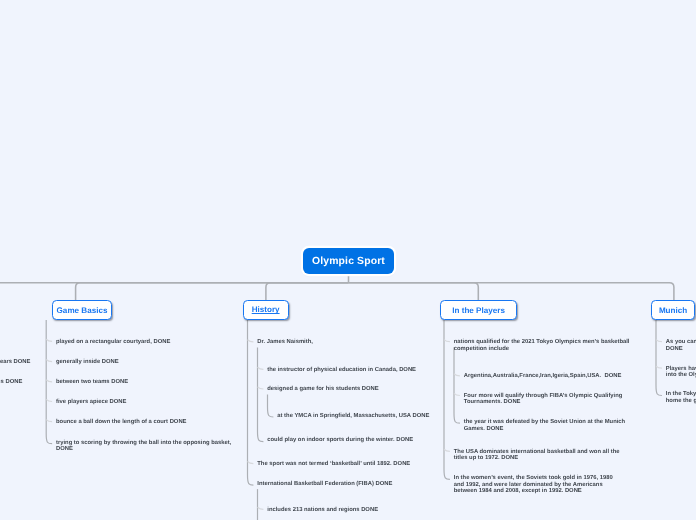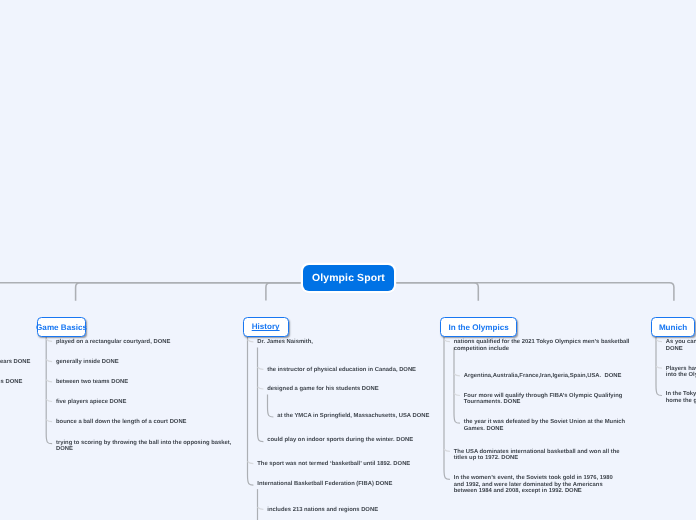--- a/index.html
+++ b/index.html
@@ -8,21 +8,21 @@
     width:696px;height:520px;overflow:hidden;
     background:#f0f4fd;
     font-family:"Liberation Sans","DejaVu Sans",sans-serif;
     -webkit-font-smoothing:antialiased;
     text-rendering:geometricPrecision;
   }
   #canvas{position:absolute;left:0;top:0;width:696px;height:520px;overflow:hidden;}
   svg.links{position:absolute;left:0;top:0;width:696px;height:520px;pointer-events:none;z-index:1;}
 
   .node{position:absolute;box-sizing:border-box;display:flex;align-items:center;
-        justify-content:center;white-space:nowrap;z-index:5;margin-top:17px;}
+        justify-content:center;white-space:nowrap;z-index:5;}
   .root-node{
     background:#0072e5;color:#fff;border-radius:6px;
     font-weight:bold;font-size:10.4px;letter-spacing:0.15px;
     box-shadow:0 0 0 2.2px #ffffff, 0 1px 2.5px rgba(30,40,70,0.18);
   }
   .branch-node{
     background:#ffffff;color:#1877f2;border:1.5px solid #1877f2;border-radius:4.5px;
     font-weight:bold;font-size:8.1px;letter-spacing:0px;
     box-shadow:1px 1.5px 1.6px -0.5px rgba(30,35,50,0.45);
   }
@@ -71,37 +71,37 @@
         <path d="M656 320 L656 385.5 C656 394.90000000000003 657.4 395.5 661.9 395.5"></path>
         <path d="M656 339.6 Q658.2 341.7 661.9 341.7" stroke="#d7d9dd"></path>
         <path d="M656 366.1 Q658.2 368.2 661.9 368.2" stroke="#d7d9dd"></path>
       </g>
   </svg>
 
   <div id="nodes">
       <div class="node root-node" style="left: 303px; top: 248px; width: 91px; height: 26px;">Olympic Sport</div>
       <div class="leaf" style="left: -95.9px; top: 358.7px; width: 180px;">invented more than one hundred years DONE</div>
       <div class="leaf" style="left: -95.9px; top: 378.6px; width: 180px;">played indoors in covered stadiums DONE</div>
-      <div class="node branch-node" style="left: 37px; top: 300.2px; width: 49px; height: 19.8px;">Game Basics</div>
+      <div class="node branch-node" style="left: 52px; top: 300.2px; width: 60px; height: 19.8px;">Game Basics</div>
       <div class="leaf" style="left: 56px; top: 338.7px; width: 180px;">played on a rectangular courtyard, DONE</div>
       <div class="leaf" style="left: 56px; top: 358.9px; width: 180px;">generally inside DONE</div>
       <div class="leaf" style="left: 56px; top: 379.1px; width: 180px;">between two teams DONE</div>
       <div class="leaf" style="left: 56px; top: 398.8px; width: 180px;">five players apiece DONE</div>
       <div class="leaf" style="left: 56px; top: 419px; width: 180px;">bounce a ball down the length of a court DONE</div>
       <div class="leaf" style="left: 56px; top: 439.5px; width: 183px;">trying to scoring by throwing the ball into the opposing basket, DONE</div>
       <div class="node branch-node" style="left: 242.7px; top: 300px; width: 45.9px; height: 19.8px; text-decoration: underline;">History</div>
       <div class="leaf" style="left: 257.3px; top: 339.2px; width: 180px;">Dr. James Naismith,</div>
       <div class="leaf" style="left: 267.3px; top: 366.7px; width: 175px;">the instructor of physical education in Canada, DONE</div>
       <div class="leaf" style="left: 267.3px; top: 386.3px; width: 175px;">designed a game for his students DONE</div>
       <div class="leaf" style="left: 277.3px; top: 412.8px; width: 170px;">at the YMCA in Springfield, Massachusetts, USA DONE</div>
       <div class="leaf" style="left: 267.3px; top: 437.4px; width: 175px;">could play on indoor sports during the winter. DONE</div>
       <div class="leaf" style="left: 257.3px; top: 460.9px; width: 180px;">The sport was not termed ‘basketball’ until 1892. DONE</div>
       <div class="leaf" style="left: 257.3px; top: 480.9px; width: 180px;">International Basketball Federation (FIBA) DONE</div>
       <div class="leaf" style="left: 267.3px; top: 506.7px; width: 175px;">includes 213 nations and regions DONE</div>
-      <div class="node branch-node" style="left: 439.8px; top: 300.2px; width: 77.6px; height: 19.8px;">In the Olympics</div>
+      <div class="node branch-node" style="left: 439.8px; top: 300.2px; width: 77.6px; height: 19.8px;">In the Players</div>
       <div class="leaf" style="left: 453.8px; top: 339px; width: 190px;">nations qualified for the 2021 Tokyo Olympics men’s basketball competition include</div>
       <div class="leaf" style="left: 463.8px; top: 373.2px; width: 175px;">Argentina,Australia,France,Iran,Igeria,Spain,USA.  DONE</div>
       <div class="leaf" style="left: 463.8px; top: 392.8px; width: 175px;">Four more will qualify through FIBA’s Olympic Qualifying Tournaments. DONE</div>
       <div class="leaf" style="left: 463.8px; top: 419px; width: 175px;">the year it was defeated by the Soviet Union at the Munich Games. DONE</div>
       <div class="leaf" style="left: 453.8px; top: 448.6px; width: 175px;">The USA dominates international basketball and won all the titles up to 1972. DONE</div>
       <div class="leaf" style="left: 453.8px; top: 475.1px; width: 168px;">In the women’s event, the Soviets took gold in 1976, 1980 and 1992, and were later dominated by the Americans between 1984 and 2008, except in 1992. DONE</div>
       <div class="node branch-node" style="left: 651.4px; top: 300.2px; width: 43.3px; height: 19.8px;">Munich</div>
       <div class="leaf" style="left: 665.8px; top: 339px; width: 175px;">As you can see basketball has a long and rich Olympic history. DONE</div>
       <div class="leaf" style="left: 665.8px; top: 365.5px; width: 175px;">Players have to qualify through the tournaments to make it into the Olympics. DONE</div>
       <div class="leaf" style="left: 665.8px; top: 391.3px; width: 175px;">In the Tokyo Olympics the Americans are expected to take home the gold medal again. DONE</div>

